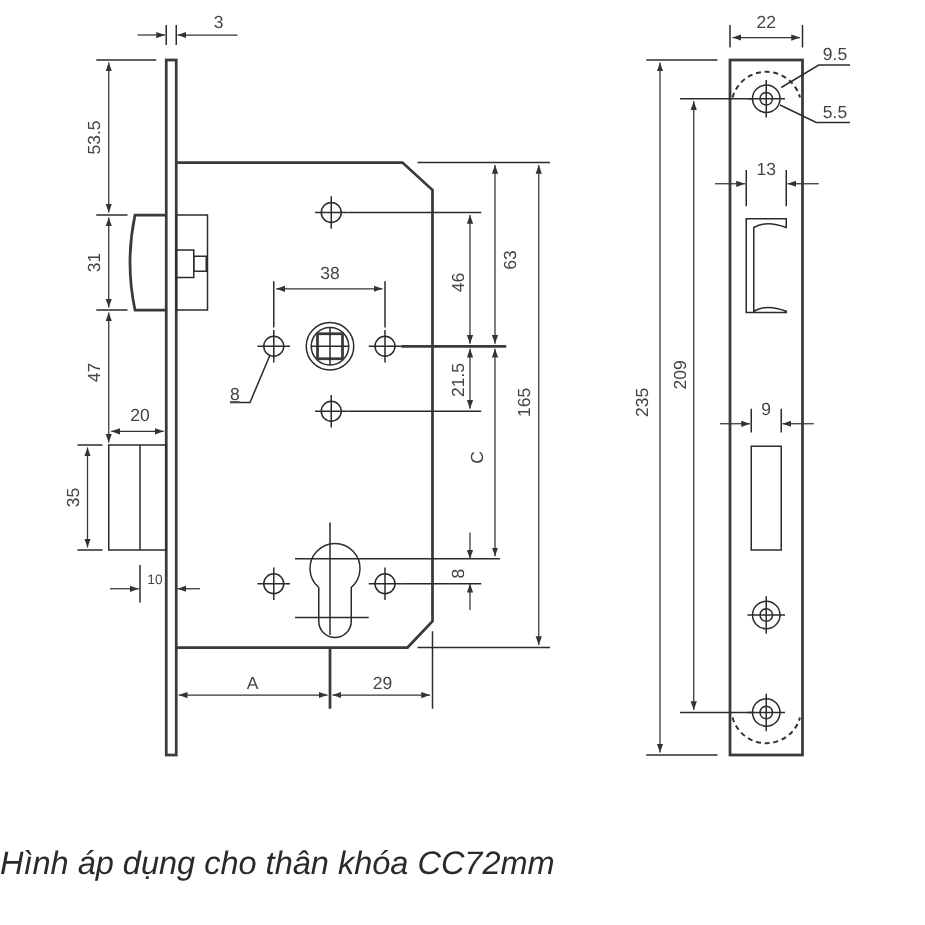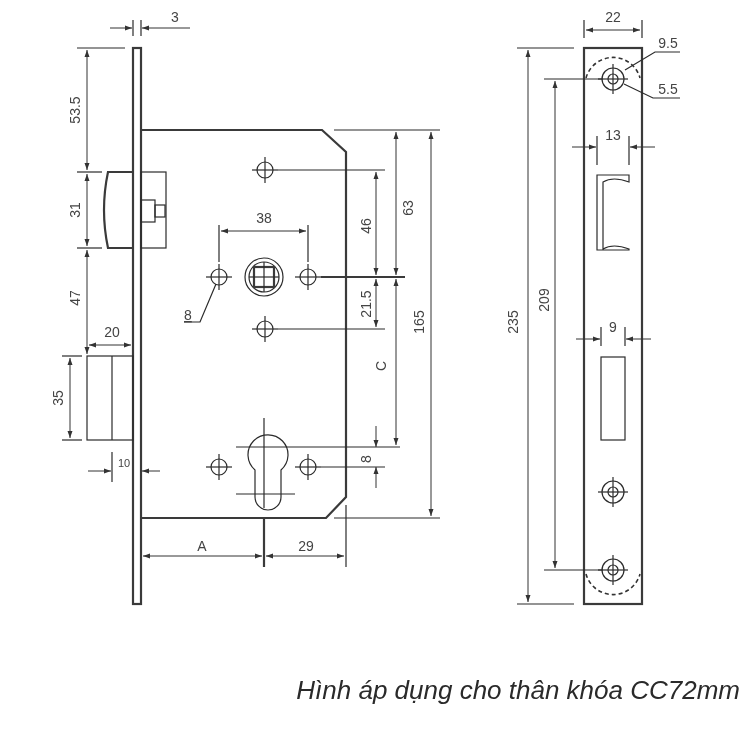--- a/index.html
+++ b/index.html
@@ -3,21 +3,21 @@
   <meta charset="utf-8">
   <style>
     html, body { margin: 0; padding: 0; background: #ffffff; }
     #stage { position: relative; width: 740px; height: 740px; background: #ffffff; overflow: hidden; }
     svg { position: absolute; left: 0; top: 0; }
     .ln { stroke: #2b2b2b; stroke-width: 1.2; fill: none; }
     .thk { stroke: #3a3a3a; stroke-width: 2.2; fill: none; }
     .dim { stroke: #333333; stroke-width: 1; fill: none; }
     .dash { stroke: #333333; stroke-width: 1.6; fill: none; stroke-dasharray: 4 3; }
     .lbl { font-family: "Liberation Sans", sans-serif; font-size: 14px; fill: #444444; }
-    .caption { position: absolute; left: 0; width: 740px; top: 675px; text-align: right;
+    .caption { position: absolute; left: 0; width: 740px; top: 675px; text-align: left;
       font-family: "Liberation Sans", sans-serif; font-style: italic; font-size: 26px; color: #2a2a2a; }
   </style>
 </head>
 <body>
 
 <div id="stage">
 <svg width="740" height="740" viewBox="0 0 740 740">
   <defs>
     <marker id="ar" markerWidth="8" markerHeight="8" refX="7" refY="4" orient="auto-start-reverse" markerUnits="userSpaceOnUse">
       <path d="M0,1.5 L7,4 L0,6.5 Z" fill="#333"></path>

